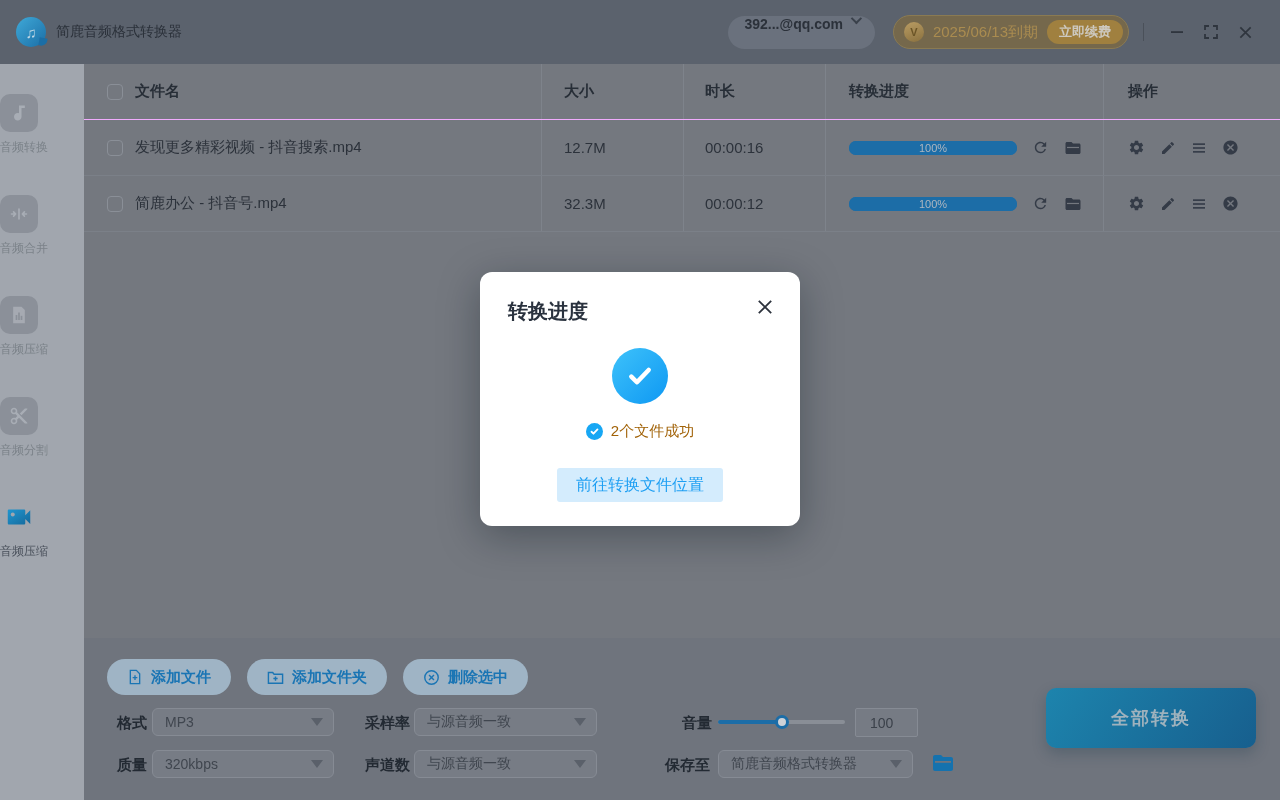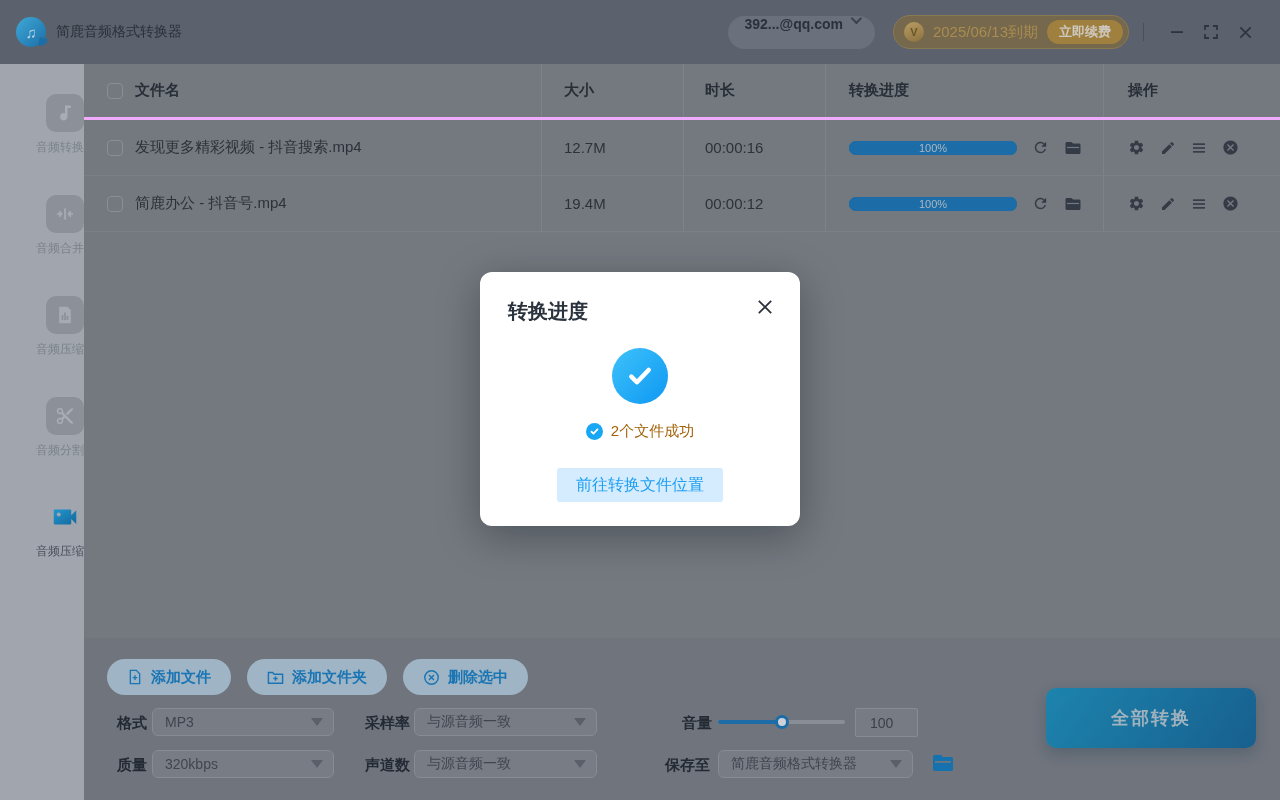--- a/index.html
+++ b/index.html
@@ -58,34 +58,34 @@
     width:34px; height:34px; display:flex; align-items:center; justify-content:center;
     color:#2f353e; cursor:pointer;
   }
   
   .sidebar{
     position:absolute; left:0; top:64px; width:84px; height:736px;
     background:#a1a6ae; display:flex; flex-direction:column; align-items:center;
     padding-top:30px;
   }
   .side-item{
-    width:84px; height:101px; display:flex; flex-direction:column; align-items:flex-end;
+    width:84px; height:101px; display:flex; flex-direction:column; align-items:flex-start;
     cursor:pointer;
   }
   .side-icon{
     width:38px; height:38px; border-radius:10px; background:#8b9099;
     display:flex; align-items:center; justify-content:center; color:#a8adb5;
   }
   .side-item.active .side-icon{ background:transparent; color:#1b86be; }
   .side-label{ margin-top:7px; font-size:12px; color:#7b8289; }
   .side-item.active .side-label{ color:#4a515c; }
   
   .main{ position:absolute; left:84px; top:64px; width:1196px; height:736px; }
   .tbl-row{ display:flex; width:1196px; }
-  .tbl-header{ height:56px; border-bottom:3px solid #f0abfc; }
+  .tbl-header{ height:56px; border-bottom:1px solid #f0abfc; }
   .file-row{ height:56px; border-bottom:1px solid #7b8088; }
   .cell{ display:flex; align-items:center; border-right:1px solid #7e838b; }
   .cell:last-child{ border-right:none; }
   .c1{ width:458px; padding-left:23px; gap:12px; }
   .c2{ width:142px; padding-left:22px; }
   .c3{ width:142px; padding-left:21px; }
   .c4{ width:278px; padding-left:23px; gap:15px; }
   .c5{ width:176px; padding-left:24px; gap:15px; }
   .tbl-header .cell{ font-weight:bold; font-size:15px; color:#272e37; }
   .file-row .cell{ font-size:15px; color:#2c323b; }
@@ -345,21 +345,21 @@
         </span>
     </div>
   </div>
 
   <div class="tbl-row file-row">
     <div class="cell c1">
       <span class="checkbox"></span>
       <span>简鹿办公 - 抖音号.mp4</span>
     </div>
     <div class="cell c2">
-        <span>19.4M</span>
+        <span>32.3M</span>
       </div>
     <div class="cell c3">
         <span>00:00:12</span>
       </div>
     <div class="cell c4">
       <span class="progress">
           <span class="fill"></span>
           <span class="pct">100%</span>
         </span>
       <span class="row-icon">

